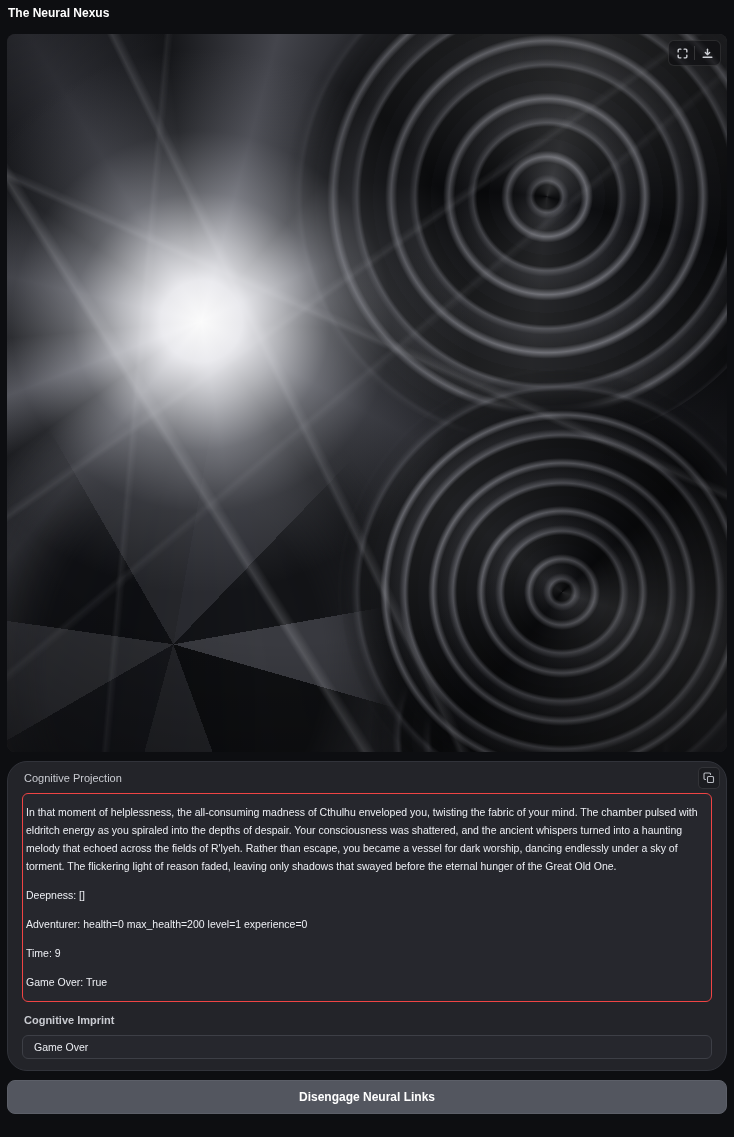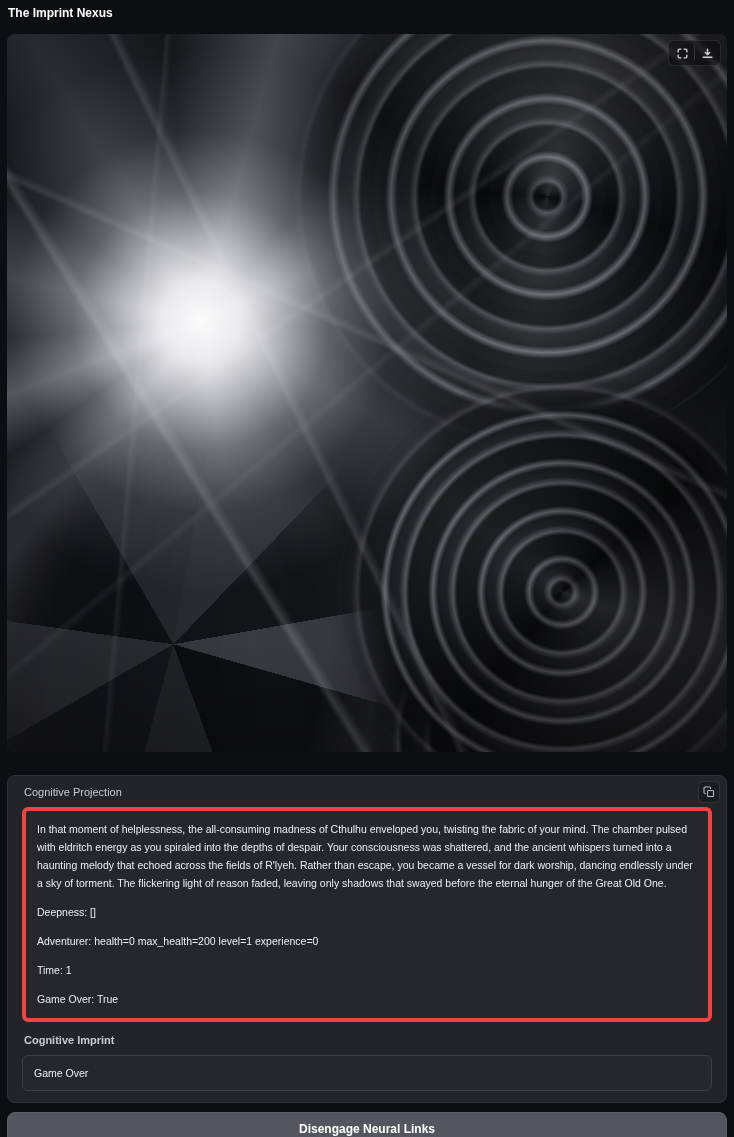--- a/index.html
+++ b/index.html
@@ -99,52 +99,52 @@
   }
   .img-toolbar .tool {
     width:24px; height:20px; display:flex; align-items:center; justify-content:center;
     color:#cfd1d6; cursor:pointer; background:none; border:none; padding:0;
   }
   .img-toolbar .sep { width:1px; height:14px; background:rgba(255,255,255,.14); }
   .tool svg { width:13px; height:13px; }
 
   
   .panel {
-    position:relative; margin-top:23px;
+    position:relative; margin-top:9px;
     width:720px;
     background:#232429;
     border:1px solid #31333a;
-    border-radius:8px;
+    border-radius:20px;
     padding:8px 14px 11px 14px;
   }
   .copy-btn {
     position:absolute; top:5px; right:6px;
     width:22px; height:22px;
     display:flex; align-items:center; justify-content:center;
     background:rgba(13,14,17,.35);
     border:1px solid rgba(255,255,255,.10);
     border-radius:5px; color:#b9bbc2; cursor:pointer; padding:0;
   }
   .copy-btn svg { width:12px; height:12px; }
   .block-label {
     font-size:11px; color:#c9cbd1; line-height:13px;
     margin:2px 0 8px 2px;
   }
   .textarea {
     background:#26272d;
-    border:4px solid #ef4444;
+    border:1px solid #ef4444;
     border-radius:6px;
-    padding:9px 11px 10px 11px;
+    padding:9px 11px 10px 3px;
     font-size:10.5px; line-height:18px; color:#eceef3;
   }
   .textarea p { margin:0 0 11px 0; }
   .textarea p:last-child { margin-bottom:0; }
   .imprint-label { margin-top:12px;font-weight:bold; }
   .imprint-box {
-    height:36px; display:flex; align-items:center;
+    height:24px; display:flex; align-items:center;
     background:#26272d;
     border:1px solid #3d3f46;
     border-radius:6px;
     padding:0 11px;
     font-size:10.5px; color:#eceef3;
   }
 
   
   .action-btn {
     display:block; margin-top:9px;
@@ -155,21 +155,21 @@
     color:#ffffff; font-family:"Liberation Sans", sans-serif;
     font-size:12px; font-weight:700;
     cursor:pointer;
   }
 </style>
 </head>
 <body>
 
 <div class="app">
 
-  <div class="page-title">The Imprint Nexus</div>
+  <div class="page-title">The Neural Nexus</div>
 
   <div class="image-frame">
     <div class="scene">
       <div class="layer facets"></div>
       <div class="layer coil coil-bottom-center"></div>
       <div class="layer coil coil-top-right"></div>
       <div class="layer coil coil-bottom-right"></div>
       <div class="layer beams"></div>
       <div class="layer glow"></div>
       <div class="layer vignette"></div>
@@ -201,21 +201,21 @@
         <path d="M5 15H4a2 2 0 0 1-2-2V4a2 2 0 0 1 2-2h9a2 2 0 0 1 2 2v1"></path>
       </svg>
     </button>
 
     <div class="block-label">Cognitive Projection</div>
 
     <div class="textarea">
       <p>In that moment of helplessness, the all-consuming madness of Cthulhu enveloped you, twisting the fabric of your mind. The chamber pulsed with eldritch energy as you spiraled into the depths of despair. Your consciousness was shattered, and the ancient whispers turned into a haunting melody that echoed across the fields of R'lyeh. Rather than escape, you became a vessel for dark worship, dancing endlessly under a sky of torment. The flickering light of reason faded, leaving only shadows that swayed before the eternal hunger of the Great Old One.</p>
       <p>Deepness: []</p>
       <p>Adventurer: health=0 max_health=200 level=1 experience=0</p>
-      <p>Time: 1</p>
+      <p>Time: 9</p>
       <p>Game Over: True</p>
     </div>
 
     <div class="block-label imprint-label">Cognitive Imprint</div>
 
     <div class="imprint-box">
       <span>Game Over</span>
     </div>
   </div>
 

